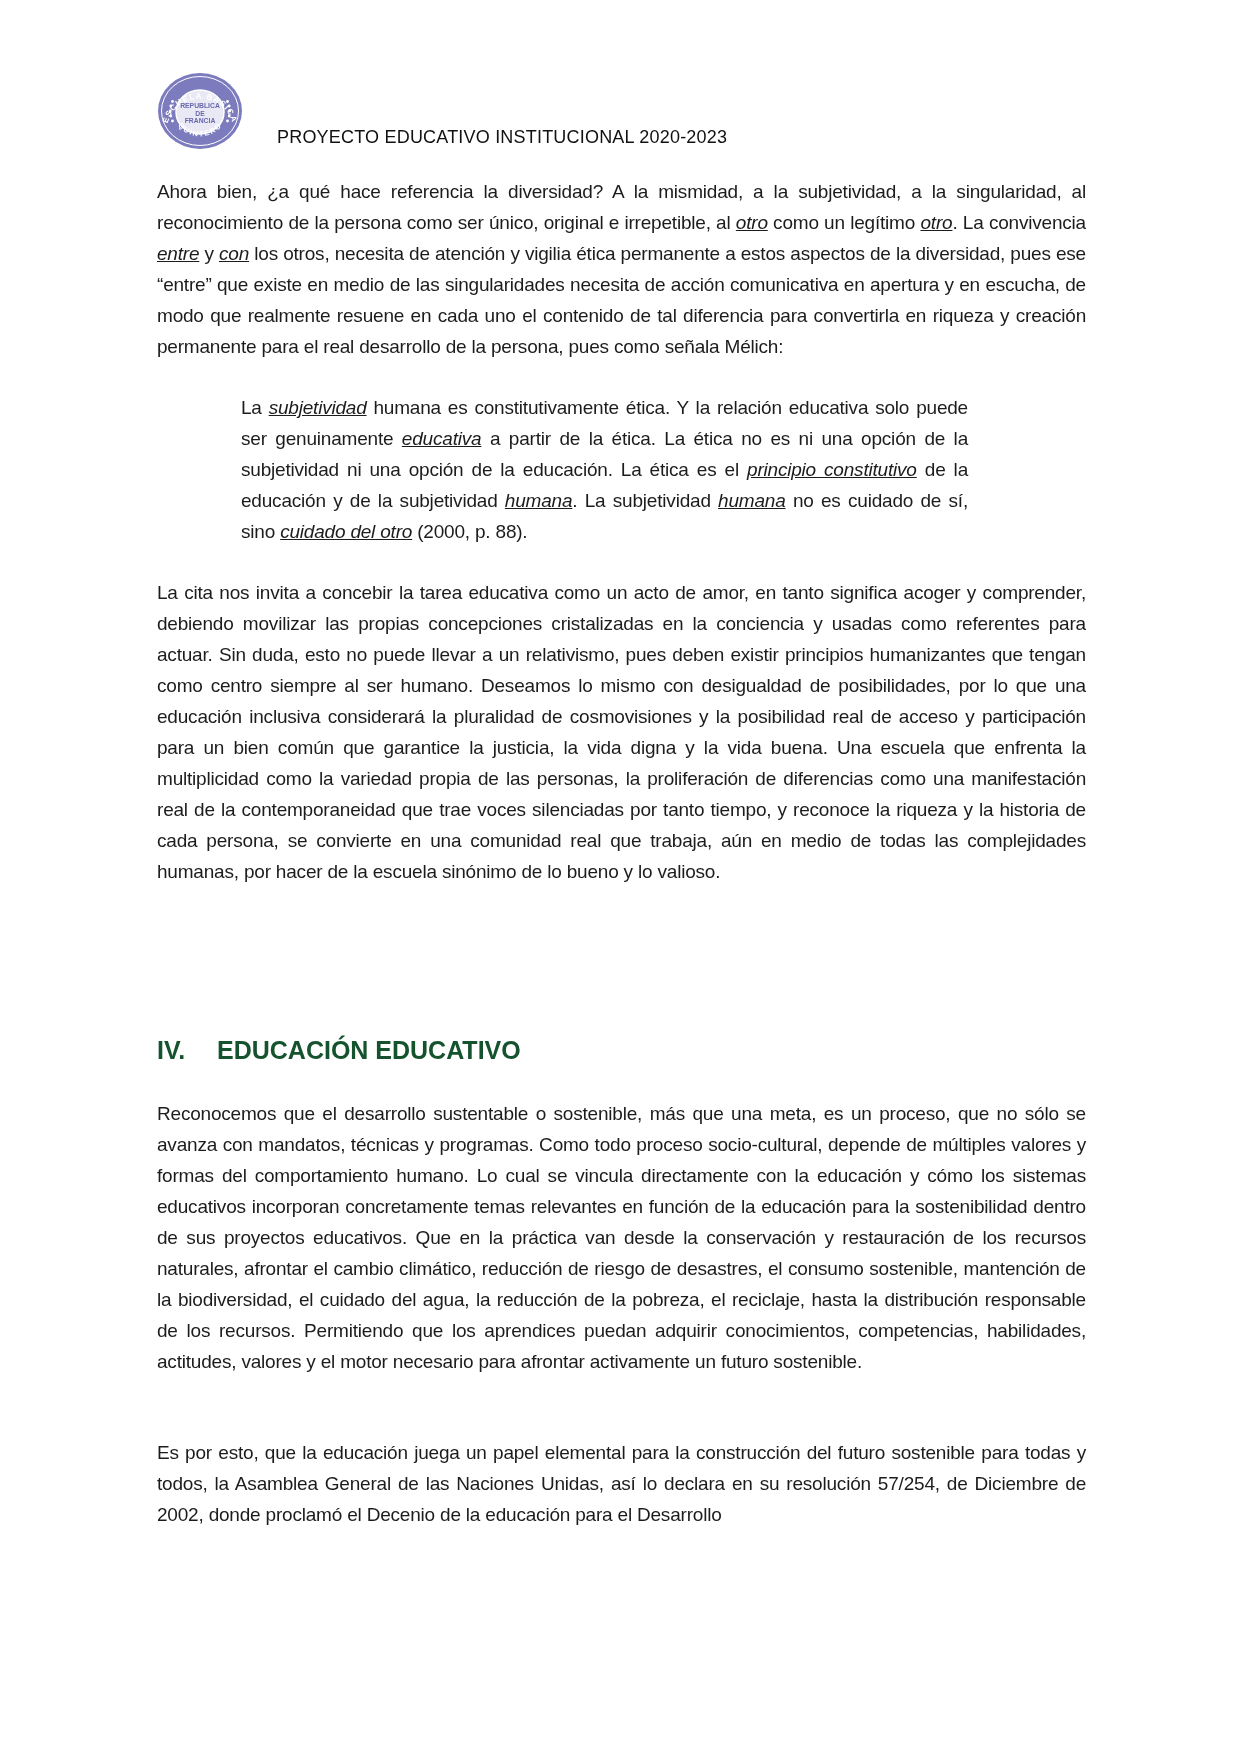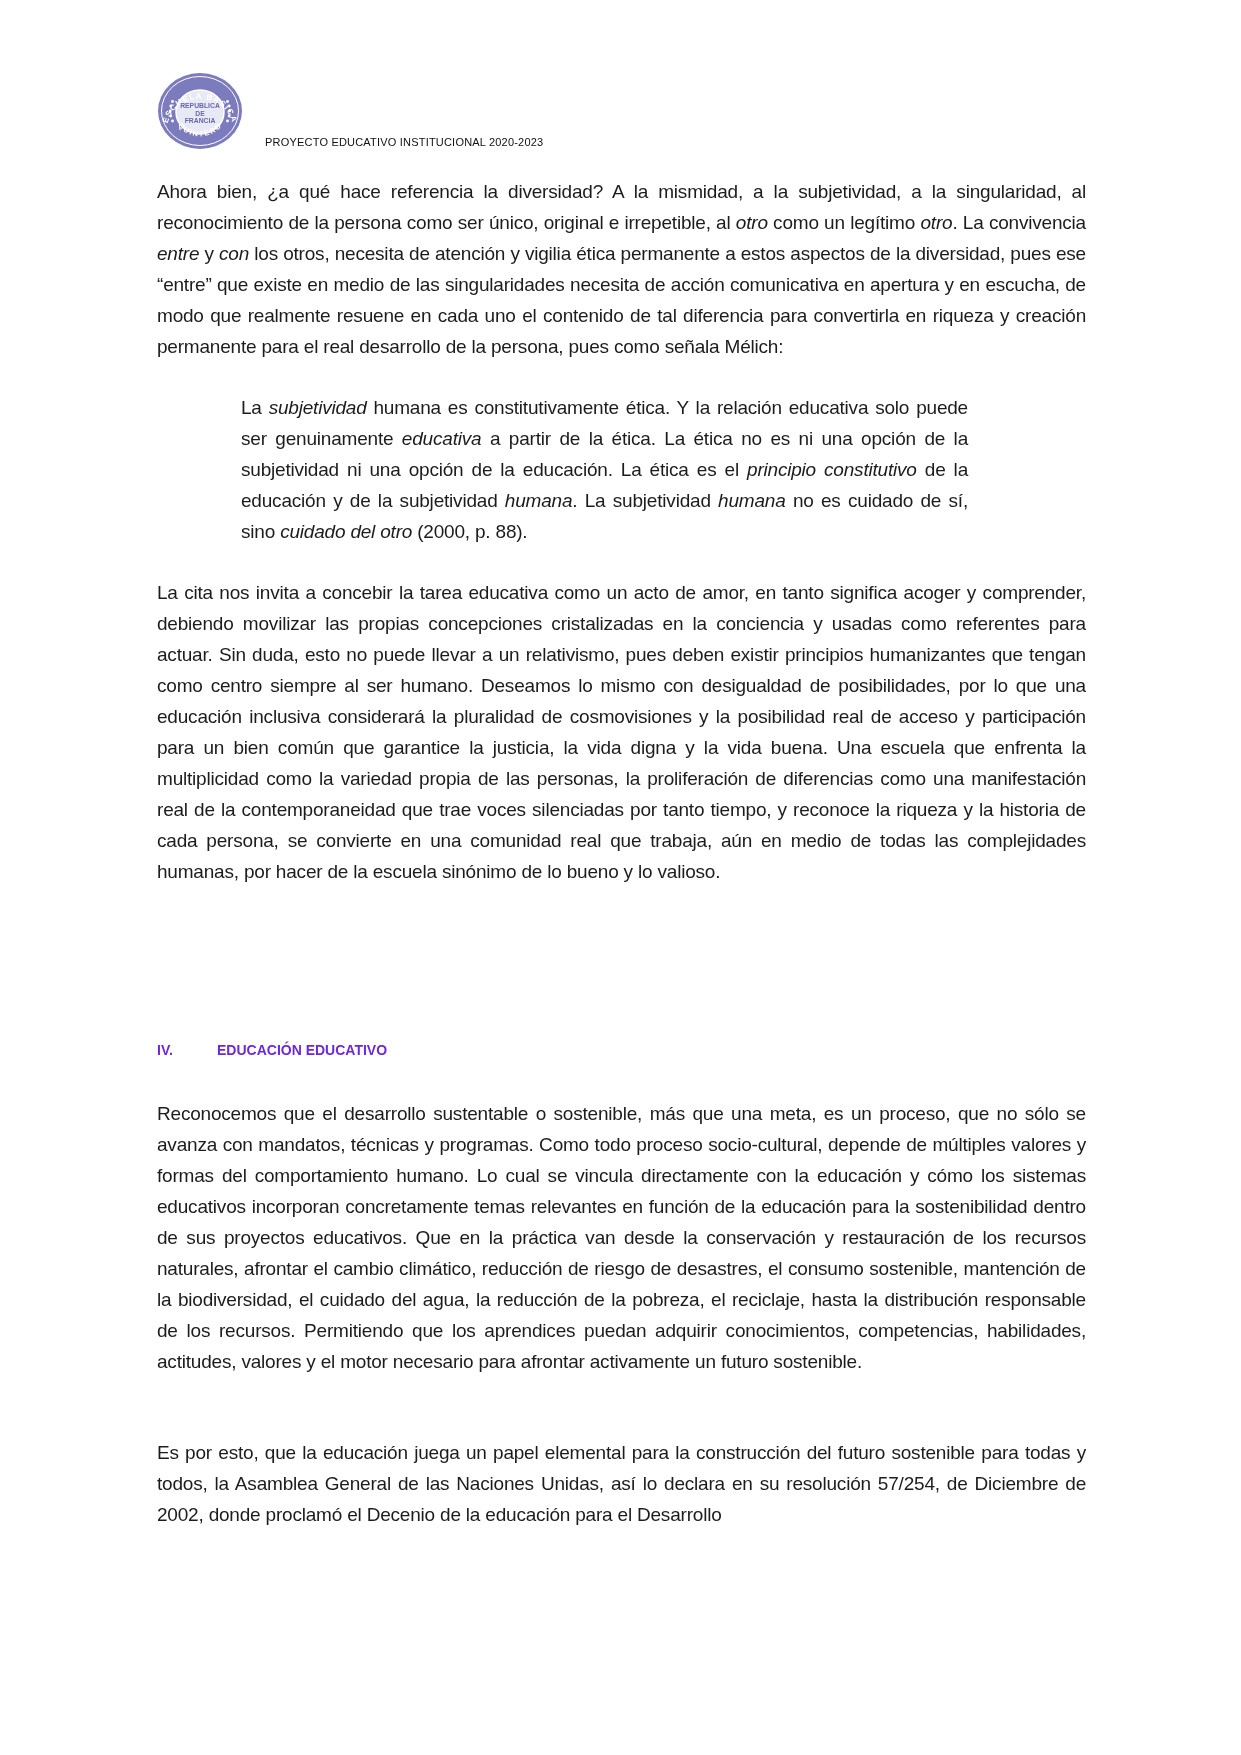--- a/index.html
+++ b/index.html
@@ -26,48 +26,49 @@
     align-items: flex-end;
     gap: 22px;
     height: 80px;
   }
   .seal {
     width: 86px;
     height: 78px;
     flex: 0 0 auto;
   }
   .doc-title {
-    font-size: 11px;
+    font-size: 18px;
     letter-spacing: 0.2px;
     color: #111111;
     padding-bottom: 2px;
     white-space: nowrap;
+    margin-left: 12px;
   }
   .doc-body {
     margin-top: 26px;
     font-size: 19px;
     line-height: 31px;
     letter-spacing: -0.2px;
   }
   .doc-paragraph {
     text-align: justify;
     margin: 0 0 30px 0;
   }
   .doc-quote {
     text-align: justify;
     margin: 0 118px 30px 84px;
   }
-  .i { font-style: italic; }
+  .i { font-style: italic; text-decoration: underline; }
   .b { font-weight: normal; }
   .section-heading {
     display: flex;
     margin: 148px 0 32px 0;
-    color: #6d28d9;
+    color: #14532d;
     font-weight: bold;
-    font-size: 14px;
+    font-size: 25px;
     letter-spacing: 0;
   }
   .section-number {
     width: 60px;
     flex: 0 0 auto;
   }
   .spacer-line { height: 30px; }
 </style>
 </head>
 <body>

